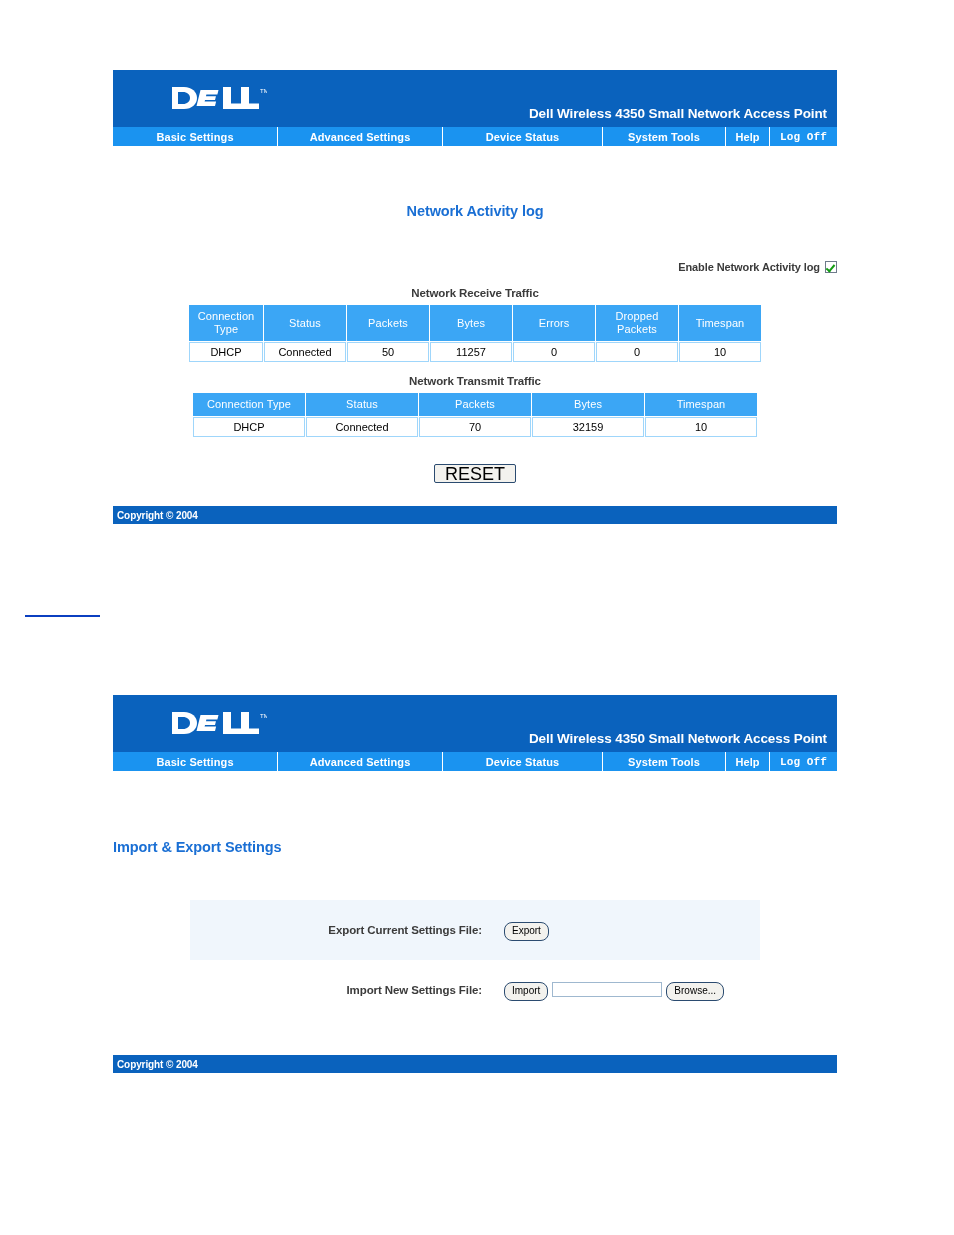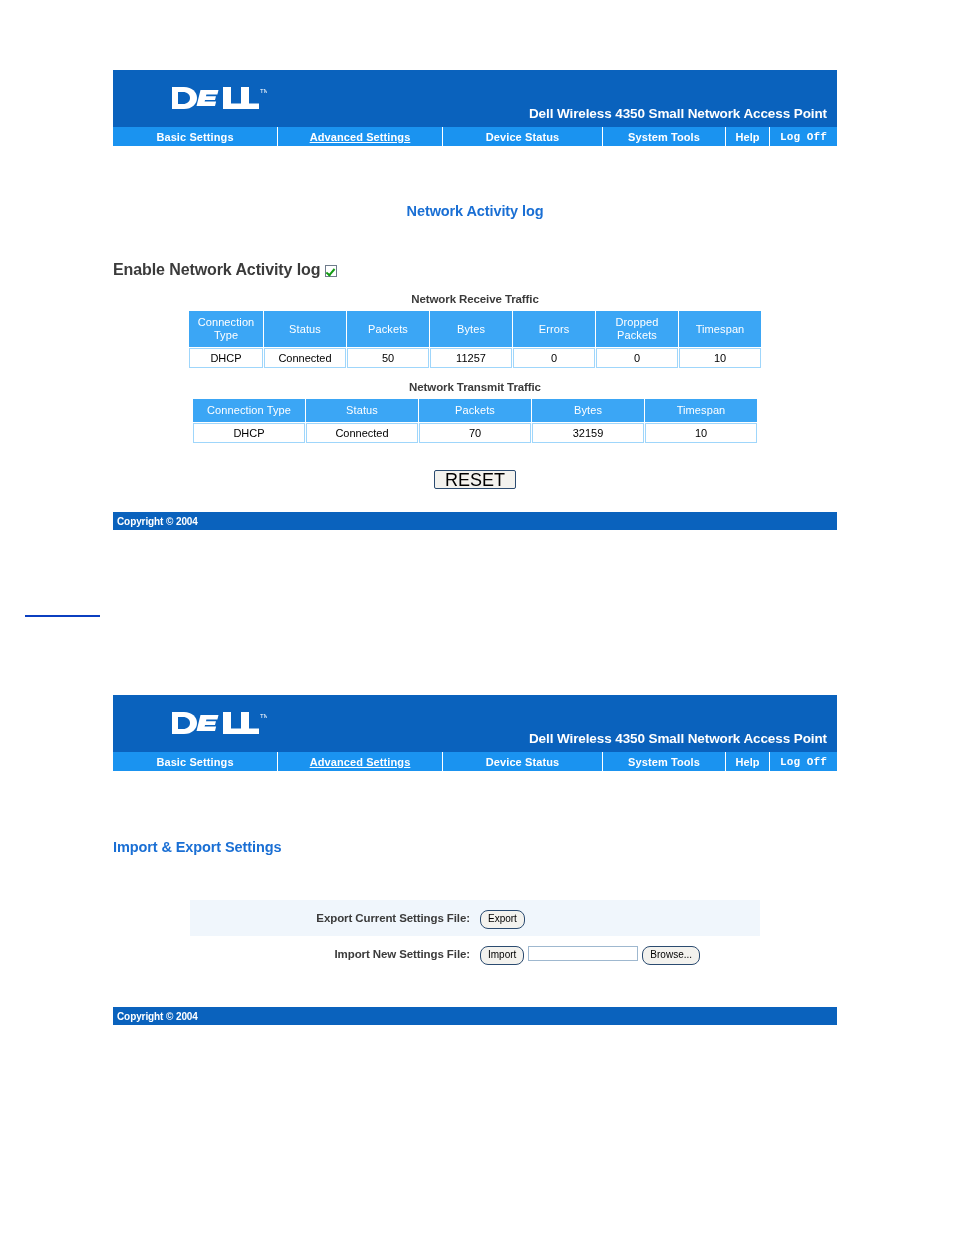--- a/index.html
+++ b/index.html
@@ -64,21 +64,21 @@
     align-items: center;
     justify-content: center;
     background: #1a93f0;
     border-right: 1px solid #ffffff;
     box-sizing: border-box;
     white-space: nowrap;
     letter-spacing: 0.1px;
   }
   .nav-item:last-child { border-right: none; font-family: Liberation Mono, monospace; }
   .nav-basic    { width: 165px; }
-  .nav-advanced { width: 165px; text-decoration: underline; }
+  .nav-advanced { width: 165px; }
   .nav-device   { width: 160px; }
   .nav-system   { width: 123px; }
   .nav-help     { width: 44px; }
   .nav-logoff   { width: 67px; }
 
   
   .body-area {
     background: #ffffff;
     position: relative;
   }
@@ -87,22 +87,22 @@
     color: #1a6fd4;
     font-size: 14.5px;
     font-weight: bold;
     padding-top: 57px;
     letter-spacing: -0.1px;
   }
 
   
   .enable-row {
     margin-top: 42px;
-    text-align: left;
-    font-size: 16px;
+    text-align: right;
+    font-size: 11px;
     font-weight: bold;
     color: #3b3b3b;
     letter-spacing: -0.1px;
   }
   .enable-row .cb-wrap {
     display: inline-block;
     vertical-align: -2px;
     margin-left: 5px;
   }
   .checkbox {
@@ -223,21 +223,21 @@
     font-weight: bold;
     padding-top: 68px;
     letter-spacing: -0.1px;
   }
   .ie-table {
     width: 570px;
     margin: 45px auto 0 auto;
     border-collapse: collapse;
     table-layout: fixed;
   }
-  .ie-table td { padding: 0; vertical-align: middle; margin-left: 37px; }
+  .ie-table td { padding: 12px; vertical-align: middle; margin-left: 37px; }
   .ie-row-shaded td { background: #f0f6fc; }
   .ie-label {
     width: 280px;
     text-align: right;
     font-size: 11.5px;
     font-weight: bold;
     color: #3b3b3b;
     padding-right: 10px !important;
     height: 36px;
     letter-spacing: -0.1px;

